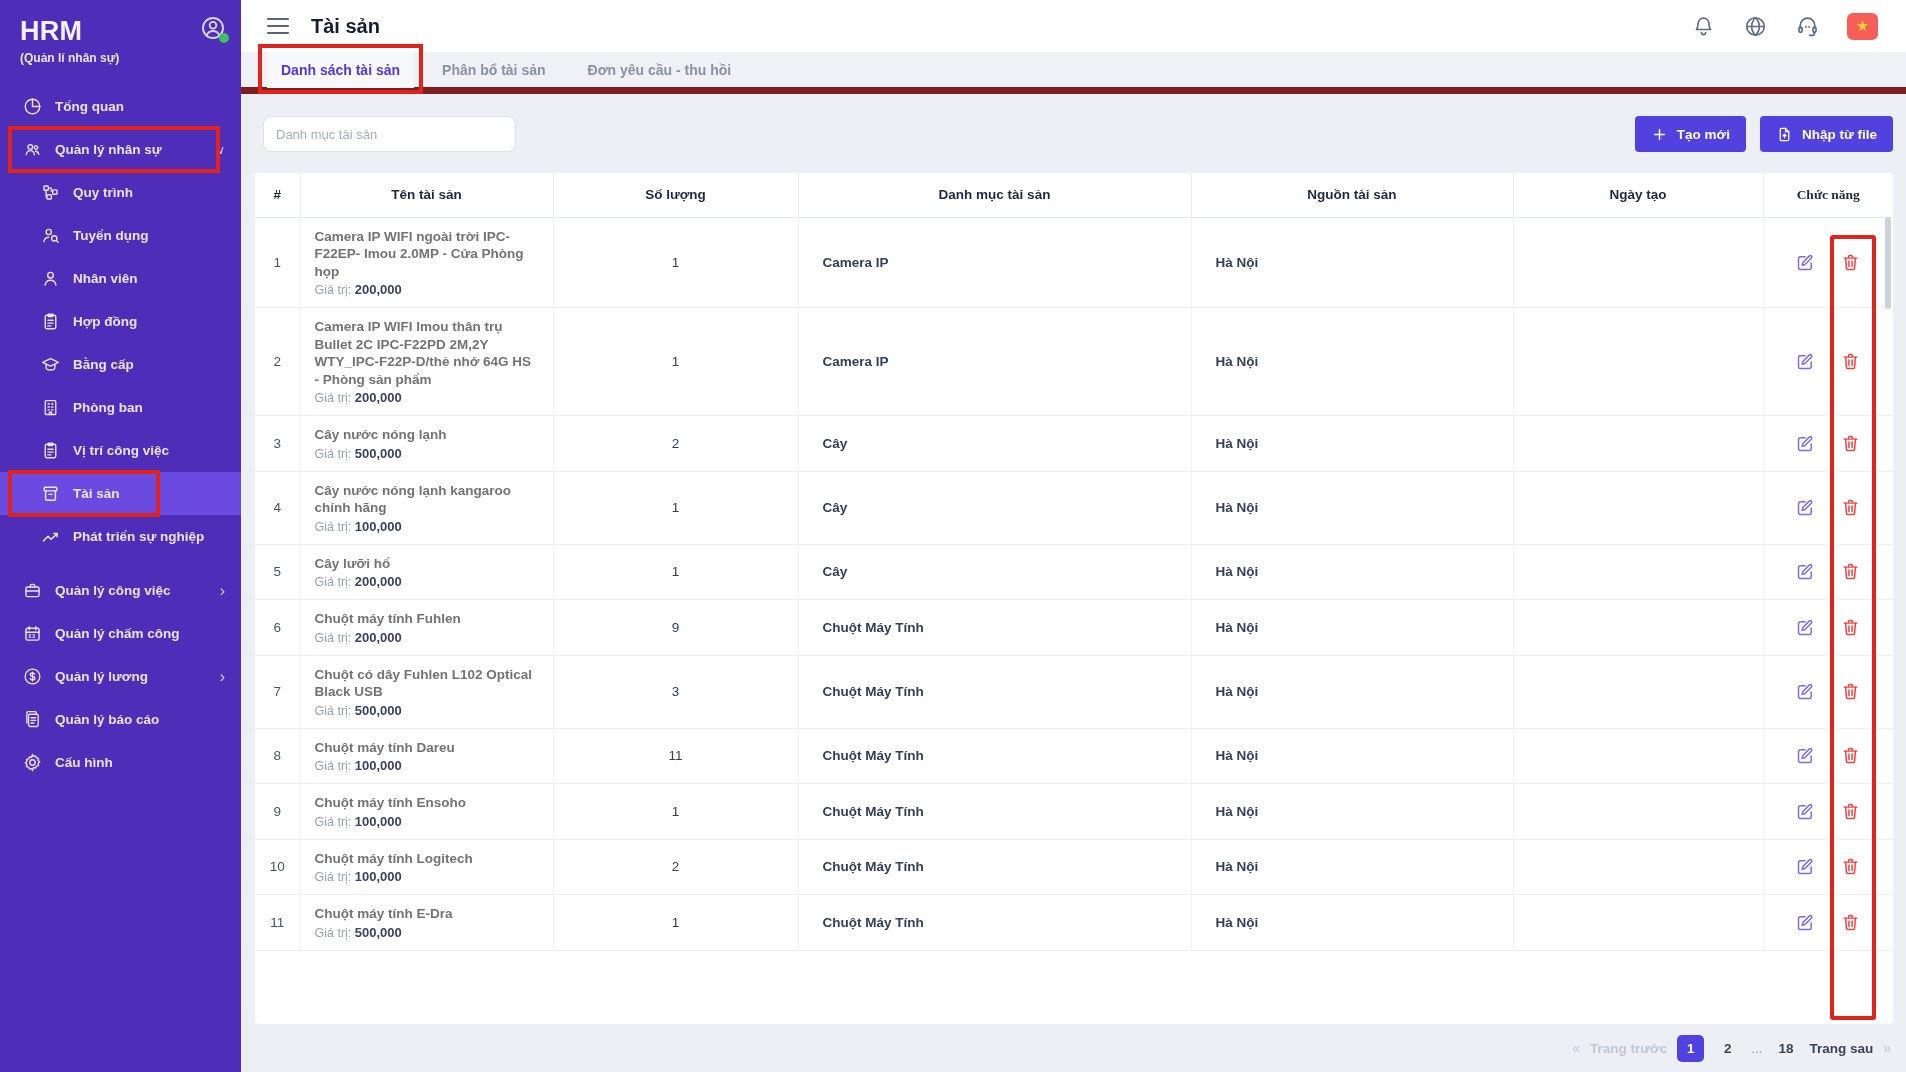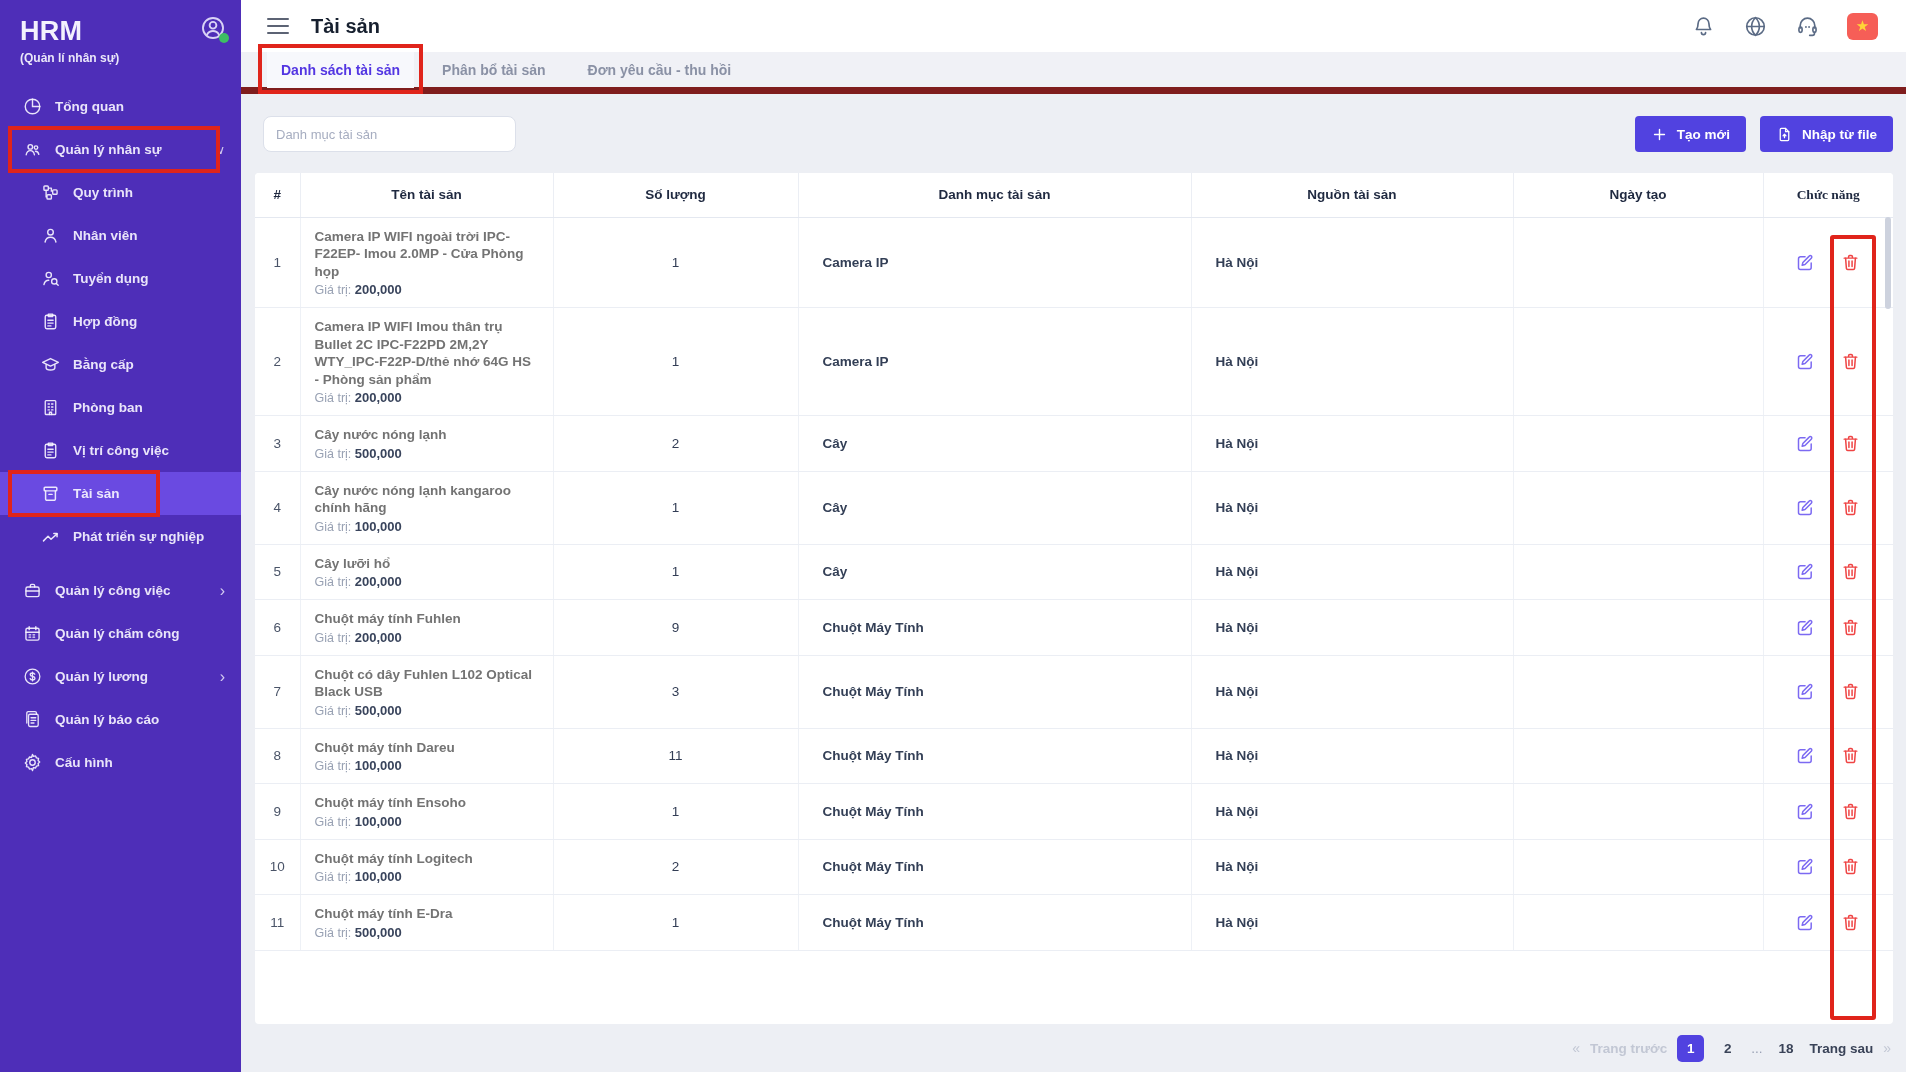--- a/index.html
+++ b/index.html
@@ -136,36 +136,36 @@
               <rect x="14.5" y="9" width="5" height="5" rx="1"></rect>
               <rect x="8" y="14.5" width="5" height="5" rx="1"></rect>
               <path d="M9.5 7H13v4M7 9.5v7.5h1"></path>
             </svg>
           </span>
           <span>Quy trình</span>
         </div>
         <div class="side-item sub">
           <span class="mi">
             <svg viewBox="0 0 24 24" fill="none" stroke="currentColor" stroke-width="1.6" stroke-linecap="round">
-              <circle cx="12" cy="8.2" r="3.2"></circle>
-              <path d="M5.8 19.4c.8-3.6 3.3-5.4 6.2-5.4s5.4 1.8 6.2 5.4"></path>
-            </svg>
-          </span>
-          <span>Nhân viên</span>
-        </div>
-        <div class="side-item sub">
-          <span class="mi">
-            <svg viewBox="0 0 24 24" fill="none" stroke="currentColor" stroke-width="1.6" stroke-linecap="round">
               <circle cx="10" cy="8" r="3"></circle>
               <path d="M4.5 19c.6-3.3 3-5 5.5-5"></path>
               <circle cx="16.3" cy="15.3" r="3"></circle>
               <path d="M18.6 17.6L20.8 19.8"></path>
             </svg>
           </span>
           <span>Tuyển dụng</span>
+        </div>
+        <div class="side-item sub">
+          <span class="mi">
+            <svg viewBox="0 0 24 24" fill="none" stroke="currentColor" stroke-width="1.6" stroke-linecap="round">
+              <circle cx="12" cy="8.2" r="3.2"></circle>
+              <path d="M5.8 19.4c.8-3.6 3.3-5.4 6.2-5.4s5.4 1.8 6.2 5.4"></path>
+            </svg>
+          </span>
+          <span>Nhân viên</span>
         </div>
         <div class="side-item sub">
           <span class="mi">
             <svg viewBox="0 0 24 24" fill="none" stroke="currentColor" stroke-width="1.6" stroke-linecap="round" stroke-linejoin="round">
               <rect x="6" y="4.8" width="12" height="15.4" rx="1.8"></rect>
               <path d="M9.5 3.6h5v2.8h-5z"></path>
               <path d="M9 10.5h6M9 13.8h6M9 17h3.5"></path>
             </svg>
           </span>
           <span>Hợp đồng</span>

